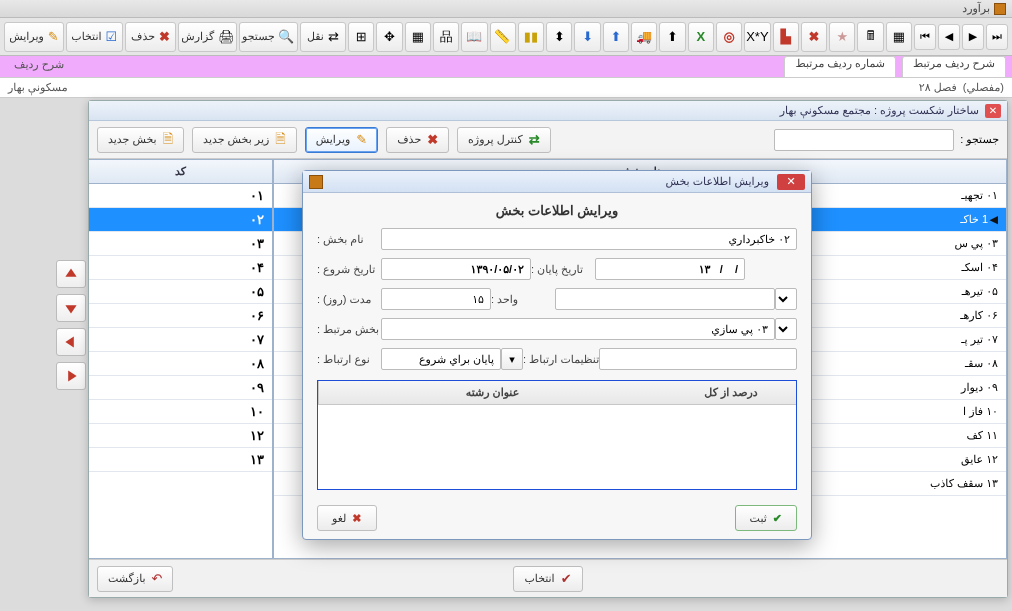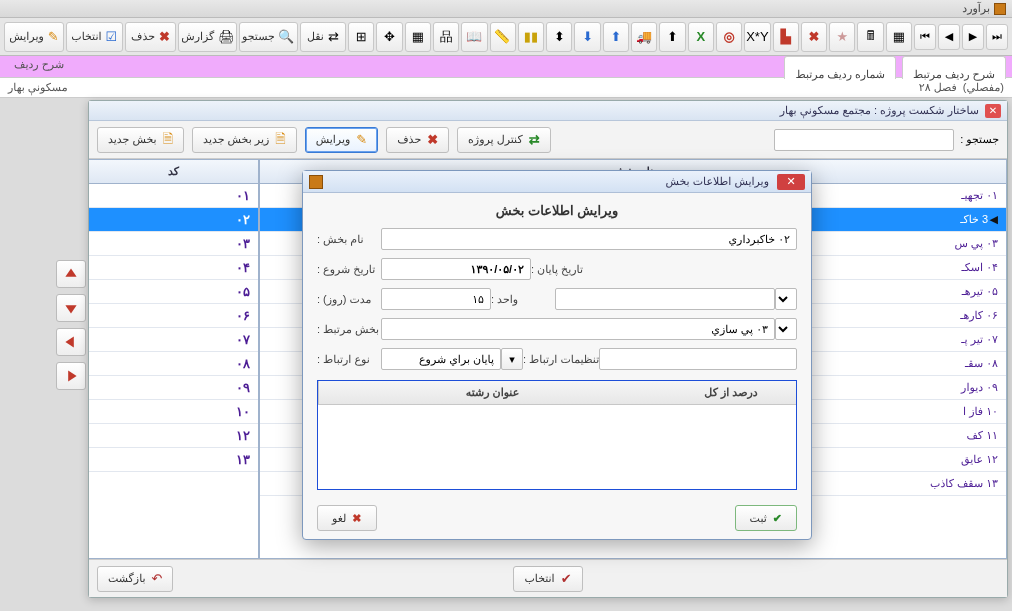--- a/index.html
+++ b/index.html
@@ -15,21 +15,21 @@
 
 
 .main-toolbar { height: 38px; background: #e6e6e6; border-bottom:1px solid #bbb; display:flex; flex-direction: row-reverse; align-items:center; padding: 2px 4px; gap:2px; overflow:hidden; }
 .tool-btn { height: 30px; min-width: 26px; border:1px solid #c8c8c8; background: linear-gradient(#fff,#ececec); border-radius:3px; display:flex; align-items:center; justify-content:center; padding: 0 6px; gap:4px; cursor:pointer; }
 .tool-btn.text { padding: 0 8px; }
 .tool-btn span.lbl { color:#333; }
 .icon-box { width:16px; height:16px; display:inline-flex; align-items:center; justify-content:center; font-size:13px; }
 
 
 .ribbon-tabs { height: 22px; background:#f0abfc; border-bottom:1px solid #ccc; display:flex; flex-direction: row-reverse; padding: 0 6px; gap:6px; }
-.ribbon-tab { padding: 11px 10px; background:#fff; border:1px solid #ccc; border-bottom:none; border-radius:3px 3px 0 0; color:#444; cursor:pointer; }
+.ribbon-tab { padding: 0 10px; background:#fff; border:1px solid #ccc; border-bottom:none; border-radius:3px 3px 0 0; color:#444; cursor:pointer; }
 .ribbon-tabs .spacer { flex:1; }
 .ribbon-right-label { color:#555; padding: 2px 8px; }
 
 
 .info-line { height: 20px; background:#fff; border-bottom:1px solid #ccc; display:flex; flex-direction: row-reverse; align-items:center; padding:0 8px; color:#555; justify-content: space-between;}
 .info-line .right { }
 .info-line .left { display:flex; gap:6px; align-items:center; direction: ltr; }
 
 
 .left-sidebar { position:absolute; left:0; top:78px; bottom:0; width:46px; background:#eee; border-right:1px solid #ccc; display:flex; flex-direction:column; justify-content:flex-end; align-items:center; padding:4px; }
@@ -44,25 +44,25 @@
 .inner-toolbar { height:38px; background:#f3f3f3; border-bottom:1px solid #ccc; display:flex; flex-direction: row-reverse; align-items:center; padding:4px 8px; gap:8px; }
 .btn { height:26px; border:1px solid #bfbfbf; background:linear-gradient(#fff,#ececec); border-radius:3px; padding:0 10px; display:flex; align-items:center; gap:6px; cursor:pointer; color:#333; }
 .btn.active { border-color:#3a7bd5; box-shadow: inset 0 0 0 1px #69a2ef; background: linear-gradient(#fefffe,#e9f2ff); }
 .btn .i { font-size:13px; }
 .inner-toolbar .spacer { flex:1; }
 .search-box { display:flex; align-items:center; gap:6px; }
 .search-box input { height:22px; width:180px; border:1px solid #bbb; border-radius:2px; padding:0 6px; background:#fff; }
 
 .grid-wrap { position:absolute; top:58px; right:0; left:0; bottom:38px; display:flex; flex-direction: row-reverse; }
 .grid-col { border:1px solid #9fb2cc; background:#fff; }
-.grid-code { width:170px; border-left:none; }
+.grid-code { width:184px; border-left:none; }
 .grid-name { flex:1; }
 .grid-header { height:24px; background:linear-gradient(#f3f7fc,#dfe8f4); border-bottom:1px solid #9fb2cc; display:flex; align-items:center; justify-content:center; color:#334; font-weight:bold; }
 .grid-body { overflow:hidden; }
-.grid-row { height:24px; border-bottom:1px solid #e2e7ef; display:flex; align-items:center; padding:0 8px; color:#4c1d95; }
+.grid-row { height:24px; border-bottom:1px solid #e2e7ef; display:flex; align-items:center; padding:0 8px; color:#000000; }
 .grid-row.sel { background:#1e90ff; color:#fff; }
 .grid-code .grid-row { font-weight:bold; font-size:13px; }
 .grid-name .grid-row { font-size:12px; }
 .row-marker { display:inline-block; width:10px; color:#111; }
 
 .inner-footer { position:absolute; bottom:0; left:0; right:0; height:38px; background:#f1f1f1; border-top:1px solid #ccc; display:flex; align-items:center; justify-content:center; gap:10px; }
 .inner-footer .left-btn { position:absolute; left:8px; }
 
 
 .arrow-panel { position:absolute; left:50px; top:260px; width:36px; display:flex; flex-direction:column; gap:6px; }
@@ -298,21 +298,21 @@
           </div>
       </div>
       <div class="grid-col grid-name">
         <div class="grid-header">نام بخش</div>
         <div class="grid-body" id="name-body">
             <div class="grid-row">
               <span>۰۱ تجهیـ</span>
             </div>
             <div class="grid-row sel">
               <span class="row-marker">◀</span>
-              <span>3 خاکـ</span>
+              <span>1 خاکـ</span>
             </div>
             <div class="grid-row">
               <span>۰۳ پي س</span>
             </div>
             <div class="grid-row">
               <span>۰۴ اسکـ</span>
             </div>
             <div class="grid-row">
               <span>۰۵ تیرهـ</span>
             </div>
@@ -367,20 +367,21 @@
 
       <div class="form-row">
         <span class="form-label">نام بخش :</span>
         <input class="form-input" value="۰۲ خاکبرداري" style="">
       </div>
 
       <div class="form-row">
         <span class="form-label">تاریخ شروع :</span>
         <input class="form-input date" value="۱۳۹۰/۰۵/۰۲" style="">
         <span class="form-label">تاریخ پایان :</span>
+        <input class="form-input date" value="۱۳   /    /" style="">
       </div>
 
       <div class="form-row">
         <span class="form-label">مدت (روز) :</span>
         <input class="form-input small" value="۱۵" style="">
         <span class="form-label">واحد :</span>
         <input class="form-input" style="flex: 1 1 0%;" value="">
         <select class="form-select" style="width:22px"></select>
       </div>
 

